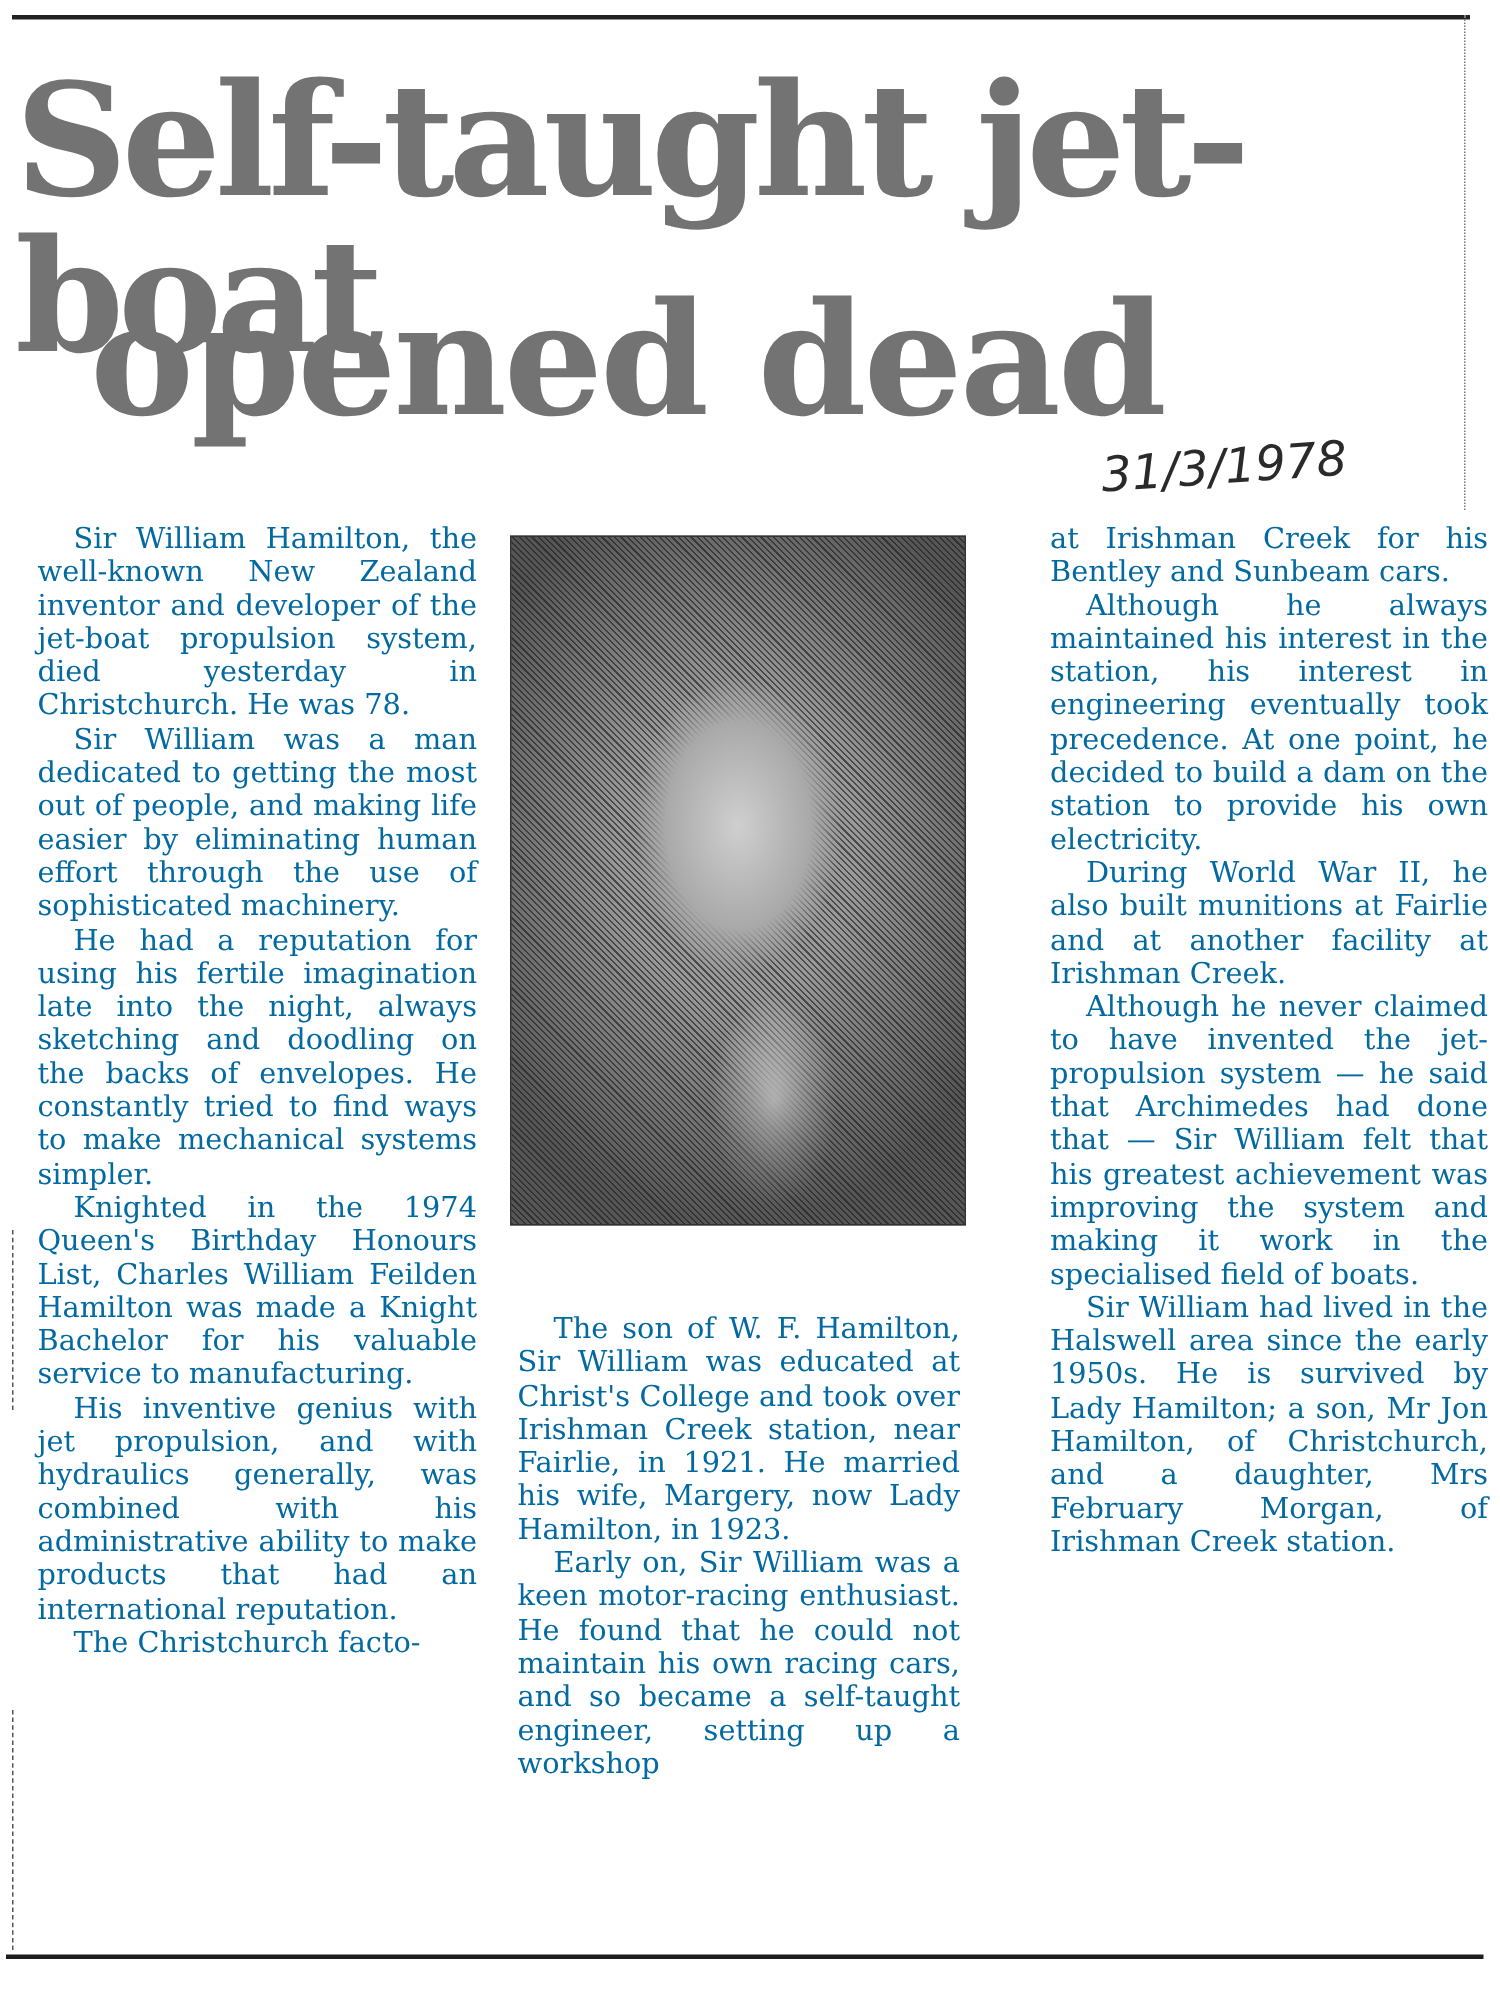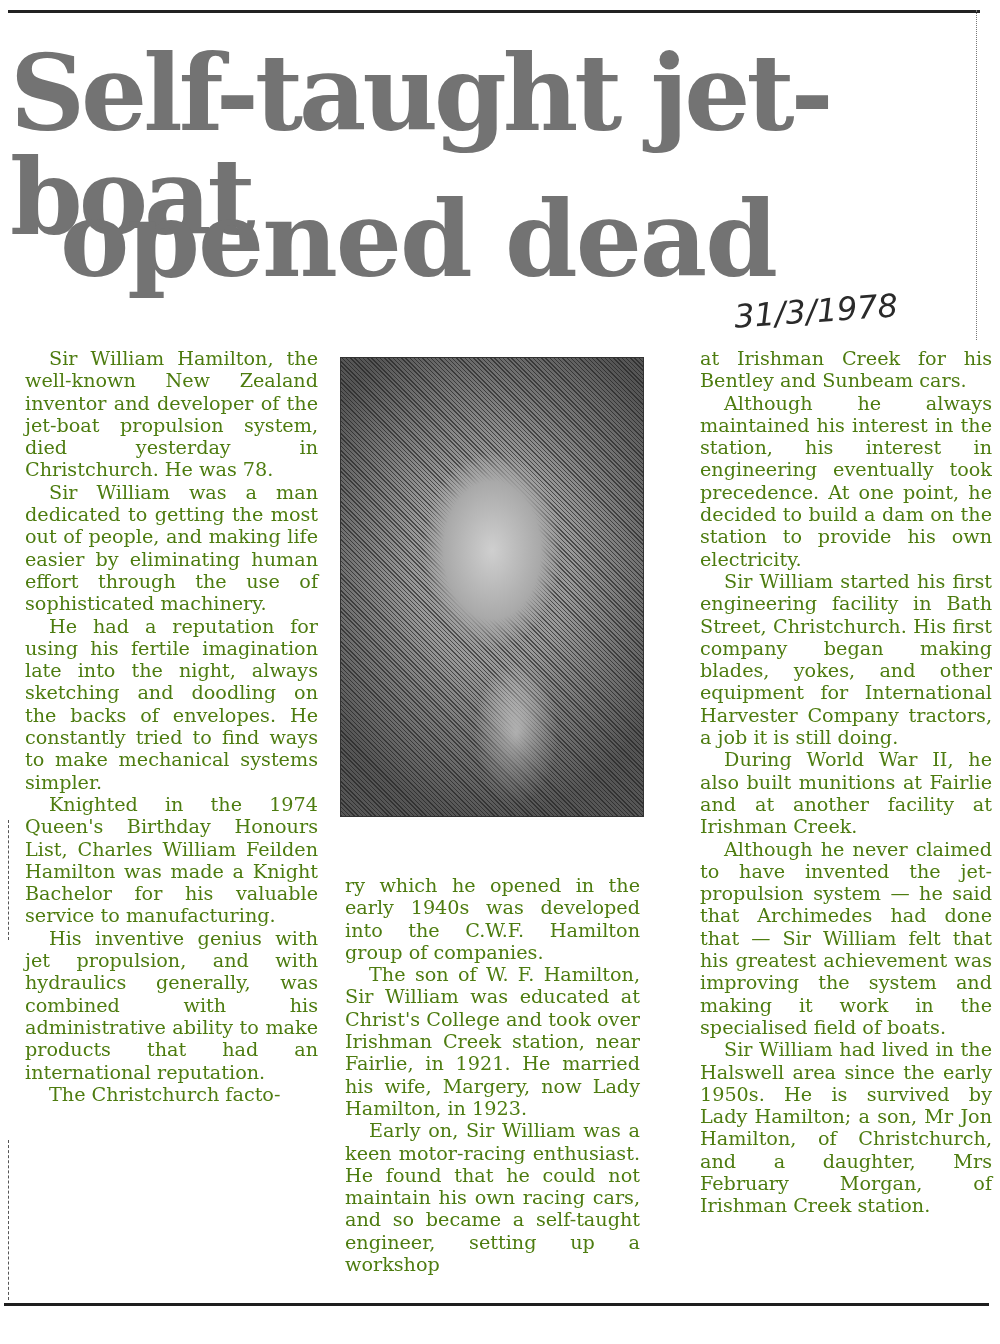--- a/index.html
+++ b/index.html
@@ -10,21 +10,21 @@
                 border-left: 1px dotted #777; }
   .bottom-rule { position: absolute; left: 4px; top: 1303px; width: 985px; height: 3px; background: #1e1e1e; }
   .headline { position: absolute; left: 0; width: 1000px; 
               font-family: "DejaVu Serif", "Liberation Serif", serif; font-weight: bold;
               color: #737373; letter-spacing: -1px; margin: 0; line-height: 1; }
   .headline.l1 { top: 42px; font-size: 104px; left: 10px; width: 980px; letter-spacing: -4px; }
   .headline.l2 { top: 188px; font-size: 104px; left: 60px; width: 800px; letter-spacing: -2px; }
   .date-note { position: absolute; left: 734px; top: 292px; font-family: "DejaVu Sans", sans-serif;
                font-style: italic; font-size: 32px; color: #2a2a2a; transform: rotate(-4deg); }
   .col { position: absolute; font-size: 19.2px; line-height: 22.3px; text-align: justify;
-         font-family: "DejaVu Serif", "Liberation Serif", serif; color: #4d7c0f; }
+         font-family: "DejaVu Serif", "Liberation Serif", serif; color: #0369a1; }
   .col p { margin: 0; text-indent: 24px; }
   .col p.cont { text-indent: 0; }
   .col-1 { left: 25px; top: 348px; width: 293px; }
   .col-2 { left: 345px; top: 875px; width: 295px; }
   .col-3 { left: 700px; top: 348px; width: 292px; }
   .photo { position: absolute; left: 340px; top: 357px; width: 302px; height: 458px;
            background:
              radial-gradient(ellipse 32% 30% at 50% 42%, #cfcfcf 0%, #a9a9a9 50%, transparent 72%),
              radial-gradient(ellipse 20% 22% at 58% 82%, #e2e2e2 0%, transparent 70%),
              repeating-linear-gradient(45deg, #4a4a4a 0 1px, #9a9a9a 1px 3px),
@@ -52,29 +52,27 @@
     <p>Knighted in the 1974 Queen's Birthday Honours List, Charles William Feilden Hamilton was made a Knight Bachelor for his valuable service to manufacturing.</p>
     <p>His inventive genius with jet propulsion, and with hydraulics generally, was combined with his administrative ability to make products that had an international reputation.</p>
     <p>The Christchurch facto-</p>
   </div>
 
   <div class="photo" title="Halftone portrait photograph of Sir William Hamilton">
     <div class="photo-shadow"></div>
   </div>
 
   <div class="col col-2">
-    <p class="cont">ry which he opened in the early 1940s was developed into the C.W.F. Hamilton group of companies.</p>
     <p>The son of W. F. Hamilton, Sir William was educated at Christ's College and took over Irishman Creek station, near Fairlie, in 1921. He married his wife, Margery, now Lady Hamilton, in 1923.</p>
     <p>Early on, Sir William was a keen motor-racing enthusiast. He found that he could not maintain his own racing cars, and so became a self-taught engineer, setting up a workshop</p>
   </div>
 
   <div class="col col-3">
     <p class="cont">at Irishman Creek for his Bentley and Sunbeam cars.</p>
     <p>Although he always maintained his interest in the station, his interest in engineering eventually took precedence. At one point, he decided to build a dam on the station to provide his own electricity.</p>
-    <p>Sir William started his first engineering facility in Bath Street, Christchurch. His first company began making blades, yokes, and other equipment for International Harvester Company tractors, a job it is still doing.</p>
     <p>During World War II, he also built munitions at Fairlie and at another facility at Irishman Creek.</p>
     <p>Although he never claimed to have invented the jet-propulsion system — he said that Archimedes had done that — Sir William felt that his greatest achievement was improving the system and making it work in the specialised field of boats.</p>
     <p>Sir William had lived in the Halswell area since the early 1950s. He is survived by Lady Hamilton; a son, Mr Jon Hamilton, of Christchurch, and a daughter, Mrs February Morgan, of Irishman Creek station.</p>
   </div>
 
   <div class="margin-mark" style="top:820px;height:120px;"></div>
   <div class="margin-mark" style="top:1140px;height:160px;"></div>
   <div class="bottom-rule"></div>
 </div>
 

